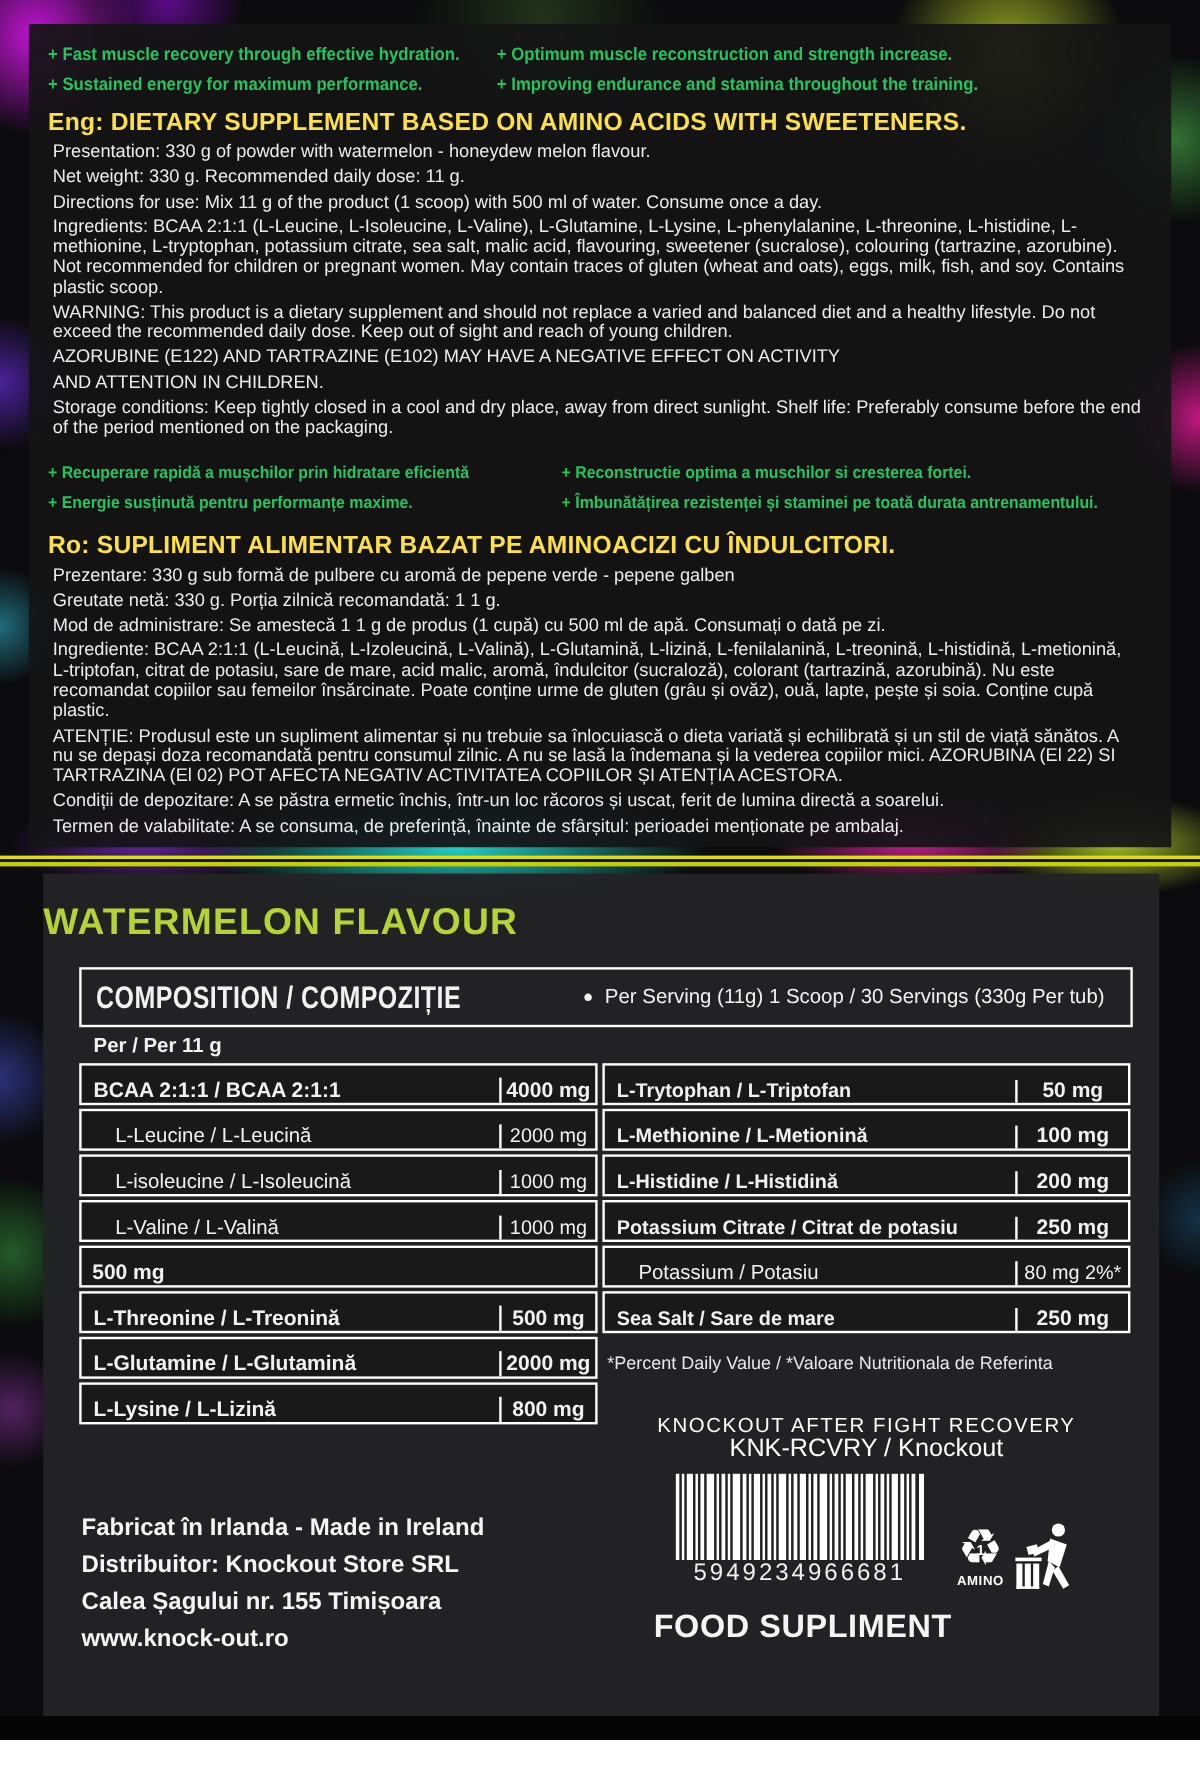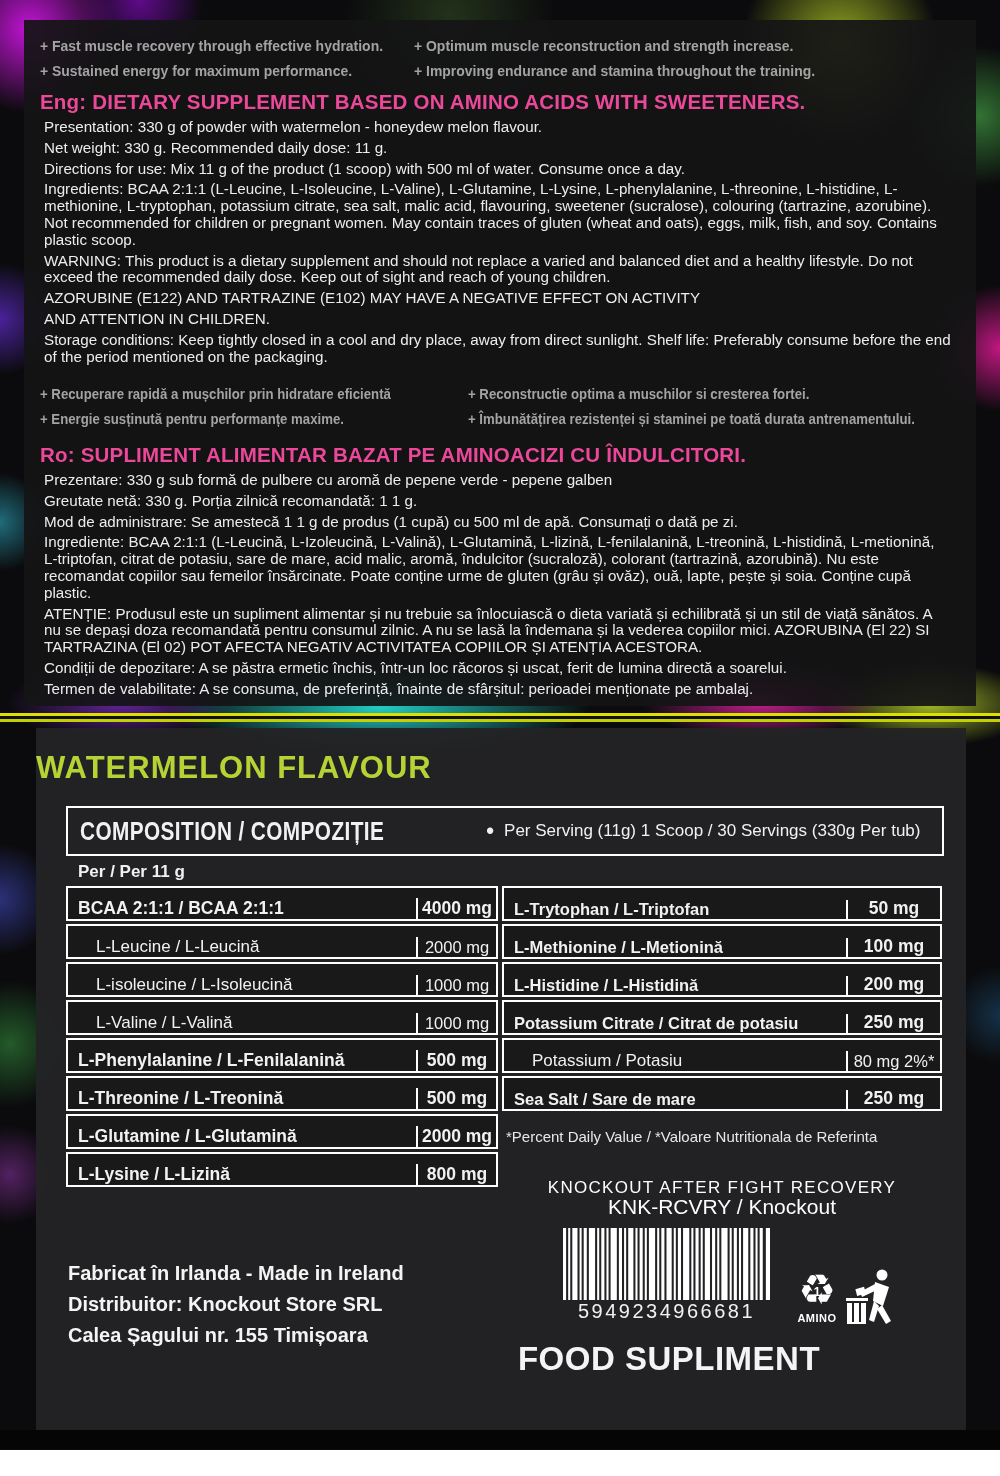--- a/index.html
+++ b/index.html
@@ -28,30 +28,30 @@
   .divider{position:absolute;left:0;top:713px;width:1000px;height:9px;
       background:linear-gradient(180deg,#dede04 0 33%,#111108 33% 62%,#c3cf06 62% 100%);}
   
   .panel-top{position:absolute;left:24px;top:20px;width:952px;height:686px;
       background:rgba(20,20,22,.93);}
   .panel-bottom{position:absolute;left:36px;top:728px;width:930px;height:702px;
       background:rgba(35,35,37,.97);}
   .blackfoot{position:absolute;left:0;top:1430px;width:1000px;height:19px;background:#050505;}
   
   .ben{position:absolute;left:16px;width:925px;display:grid;grid-template-columns:366px 1fr;
-       row-gap:9px;column-gap:8px;color:#a3a3a3;font-weight:bold;font-size:15px;line-height:16px;}
+       row-gap:9px;column-gap:8px;color:#22c55e;font-weight:bold;font-size:15px;line-height:16px;}
   .ben span{white-space:nowrap;display:inline-block;transform:scaleX(.93);transform-origin:left center;}
   .ben.ro{grid-template-columns:420px 1fr;font-size:14.2px;}
   .ben.en{top:18px;}
   .ben.ro{top:366px;}
   
   .block{position:absolute;left:16px;width:916px;}
   .block.eng{top:70px;}
   .block.rom{top:423px;}
-  .bighead{font-size:20.5px;font-weight:bold;margin:0 0 5px 0;color:#ec4899;letter-spacing:.2px;}
+  .bighead{font-size:20.5px;font-weight:bold;margin:0 0 5px 0;color:#fde047;letter-spacing:.2px;}
   .block p{margin:4px;font-size:15.2px;line-height:16.8px;color:#ececec;}
   
   .flav{position:absolute;top:22px;left:0;width:100%;text-align:left;font-size:31px;
         font-weight:bold;color:#b5d334;letter-spacing:1px;}
   .comp-header{position:absolute;left:30px;top:78px;width:874px;height:46px;border:2px solid #fff;
         display:flex;align-items:center;}
   .comp-title{display:inline-block;margin-left:12px;font-size:26px;font-weight:bold;
         transform:scaleX(.8);transform-origin:left center;white-space:nowrap;letter-spacing:.5px;}
   .serving{margin-left:26px;font-size:17px;display:flex;align-items:center;gap:10px;white-space:nowrap;}
   .serving .dot{font-size:22px;font-weight:bold;}
@@ -75,21 +75,21 @@
         letter-spacing:1.3px;color:#fdfdfd;white-space:nowrap;}
   .brand2{position:absolute;left:466px;top:467px;width:440px;text-align:center;font-size:21px;color:#fdfdfd;}
   .barcode{position:absolute;left:527px;top:500px;width:207px;height:72px;}
   .barcode-num{position:absolute;left:527px;top:572px;width:207px;text-align:center;font-size:20px;
         letter-spacing:2.5px;}
   .recy{position:absolute;left:757px;top:540px;width:48px;text-align:center;color:#fff;}
   .recy .sym{font-family:"DejaVu Sans",sans-serif;font-size:42px;line-height:44px;display:block;}
   .recy .num{position:absolute;top:17px;left:0;width:100%;font-size:12px;font-weight:bold;}
   .recy .pete{font-size:11px;font-weight:bold;letter-spacing:.5px;}
   .tidy{position:absolute;left:810px;top:540px;}
-  .food{position:absolute;left:478px;top:612px;width:310px;text-align:center;font-size:33px;
+  .food{position:absolute;left:478px;top:612px;width:310px;text-align:center;font-size:27px;
         font-weight:bold;letter-spacing:.5px;color:#f4f4f4;white-space:nowrap;}
   .addr{position:absolute;left:32px;top:510px;font-size:20px;font-weight:bold;line-height:31px;color:#f4f4f4;margin-top:20px;}
 </style>
 </head>
 <body>
 
 <div class="page">
   <div class="bg"></div>
   <div class="divider"></div>
 
@@ -156,21 +156,20 @@
       </div>
       <div class="trow s">
         <span class="tn">L-isoleucine / L-Isoleucină</span>
         <span class="tv">1000 mg</span>
       </div>
       <div class="trow s">
         <span class="tn">L-Valine / L-Valină</span>
         <span class="tv">1000 mg</span>
       </div>
       <div class="trow">
-        <span class="tn">L-Phenylalanine / L-Fenilalanină</span>
         <span class="tv">500 mg</span>
       </div>
       <div class="trow">
         <span class="tn">L-Threonine / L-Treonină</span>
         <span class="tv">500 mg</span>
       </div>
       <div class="trow">
         <span class="tn">L-Glutamine / L-Glutamină</span>
         <span class="tv">2000 mg</span>
       </div>
@@ -277,17 +276,18 @@
         <rect x="1" y="54" width="19" height="2"></rect>
       </g>
     </svg>
 
     <div class="food">FOOD SUPLIMENT</div>
 
     <div class="addr">
       <div>Fabricat în Irlanda - Made in Ireland</div>
       <div>Distribuitor: Knockout Store SRL</div>
       <div>Calea Șagului nr. 155 Timișoara</div>
+      <div>www.knock-out.ro</div>
     </div>
   </div>
 
   <div class="blackfoot"></div>
 </div>
 
 </body></html>

